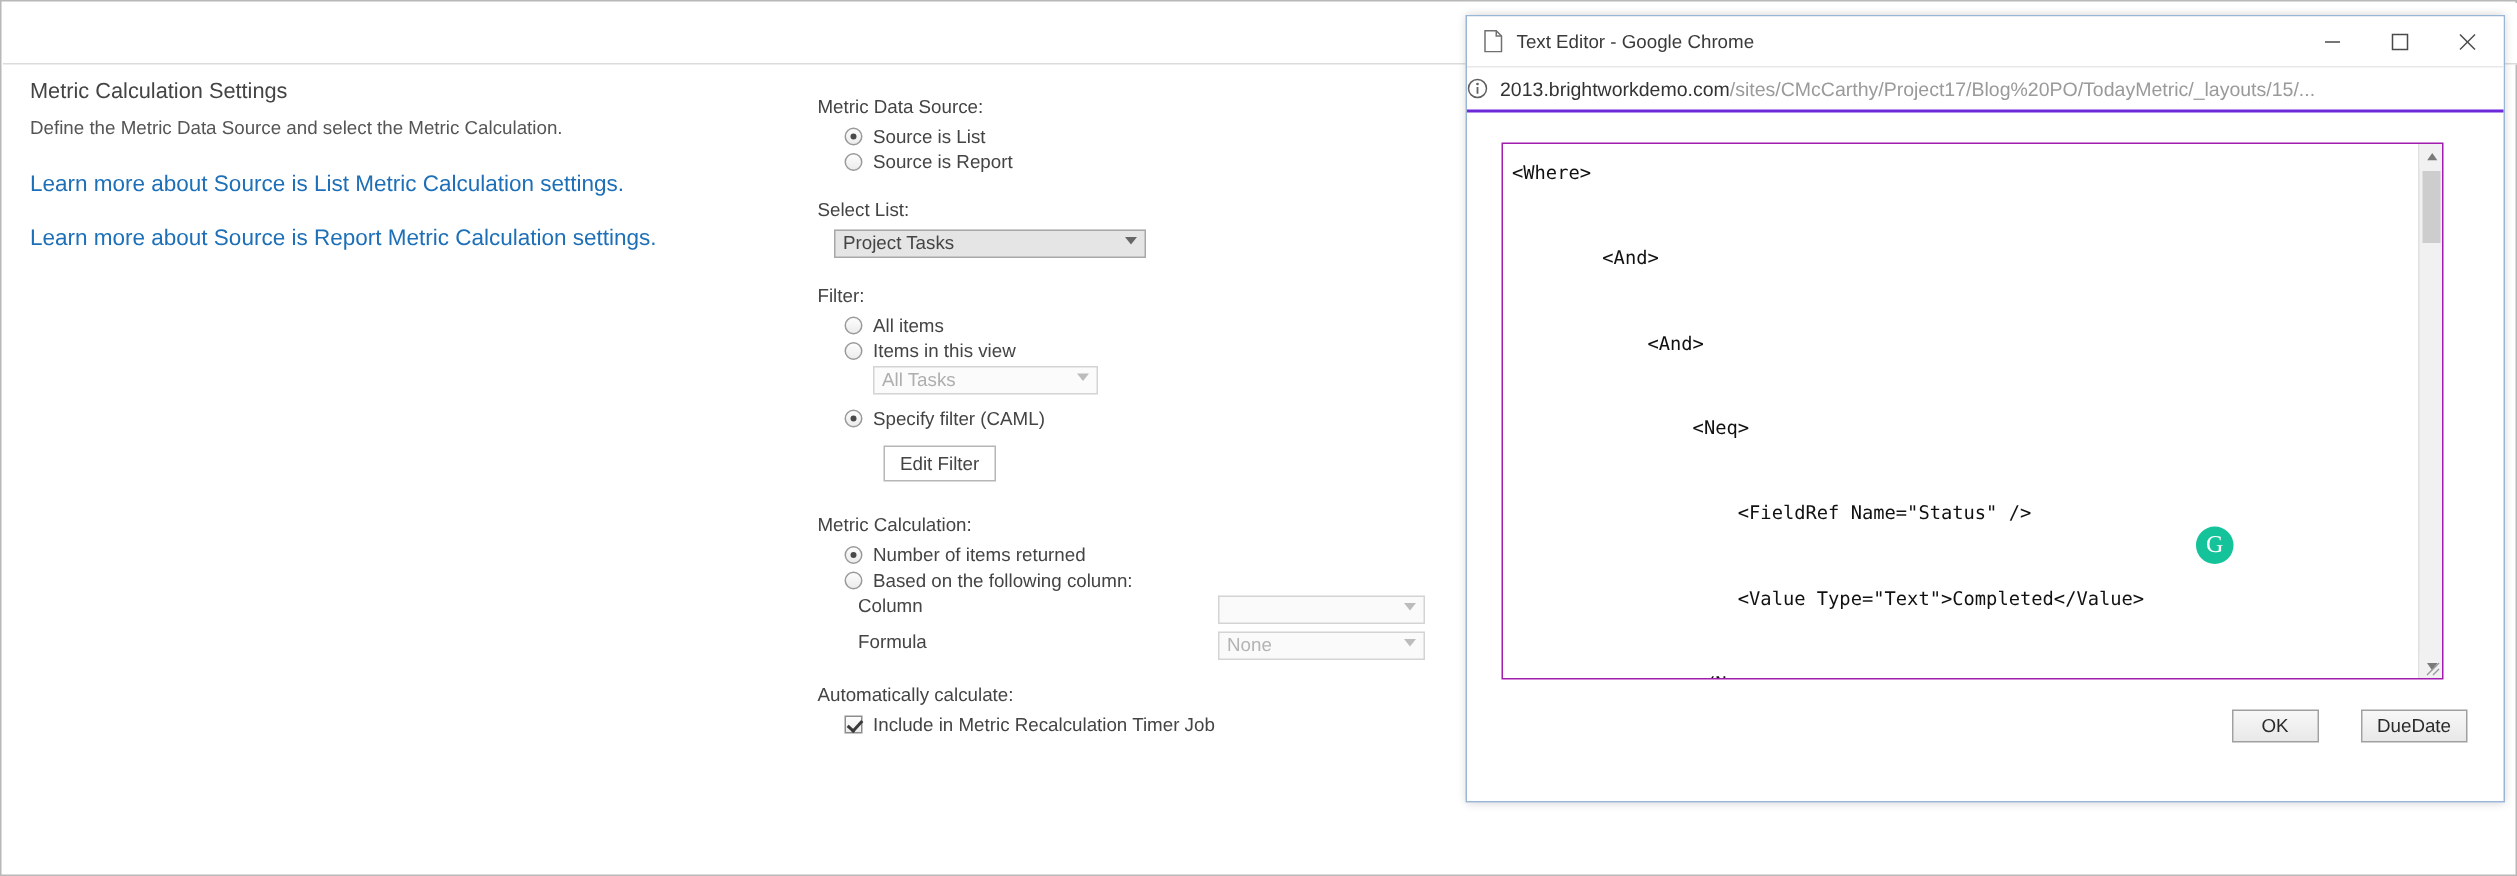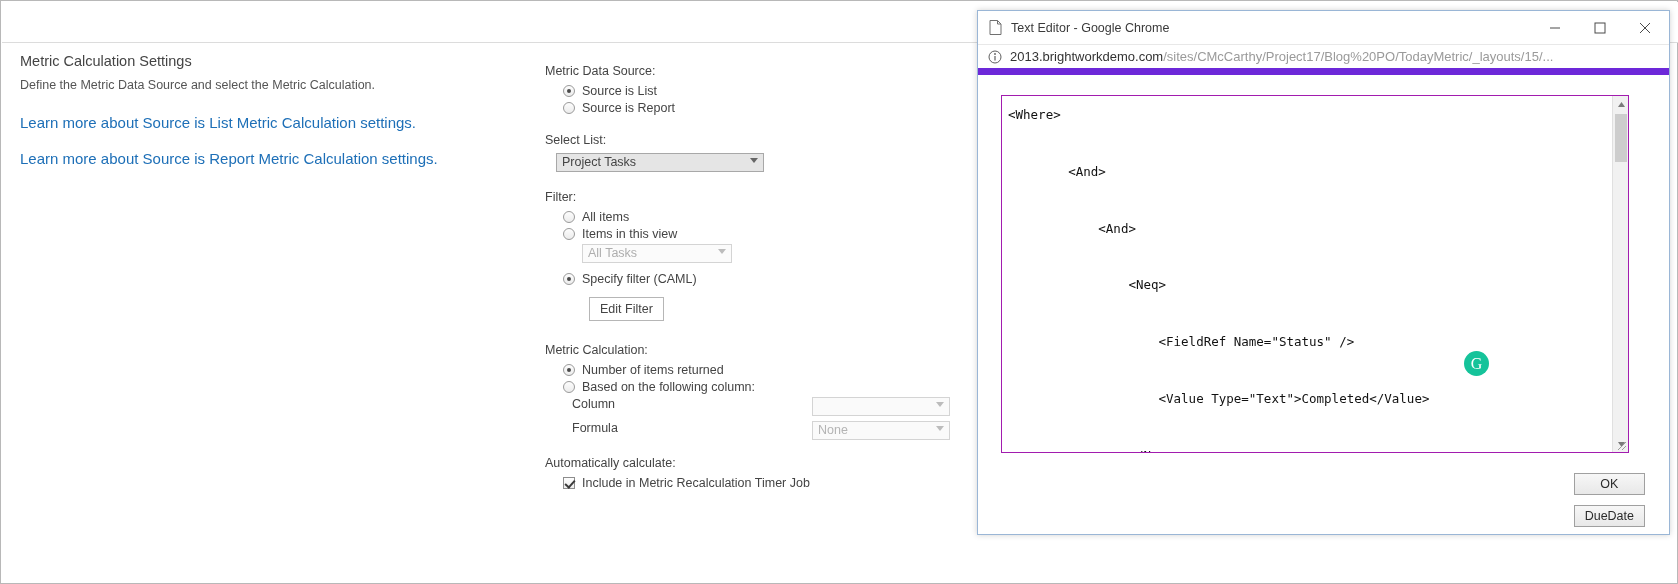--- a/index.html
+++ b/index.html
@@ -231,24 +231,24 @@
     display: flex; align-items: center; justify-content: center;
     cursor: pointer;
   }
   .winbtn svg { display: block; }
   #btn-min { right: 92px; }
   #btn-max { right: 47px; }
   #btn-close { right: 2px; }
 
   #chrome-urlbar {
     height: 30px;
-    border-bottom: 7px solid #6d28d9;
+    border-bottom: 2px solid #6d28d9;
     display: flex;
     align-items: center;
-    padding-left: 10px;
+    padding-left: 0;
     background: #ffffff;
   }
   #info-icon { margin-right: 8px; flex: 0 0 auto; }
   #url-text {
     font-size: 13px;
     color: #9a9a9a;
     white-space: nowrap;
     overflow: hidden;
   }
   #url-text .host { color: #333333; }
@@ -311,22 +311,21 @@
     font-size: 16px;
     font-family: "Liberation Serif", serif;
     cursor: pointer;
     z-index: 5;
   }
 
   #dialog-buttons {
     position: absolute;
     right: 24px; top: 462px;
     display: flex;
-    gap: 10px;
-    flex-direction: column;
+    gap: 28px;
   }
   .dlg-btn {
     min-width: 58px;
     height: 22px;
     line-height: 20px;
     text-align: center;
     font-size: 12.5px;
     color: #2b2b2b;
     border: 1px solid #a0a0a0;
     background: linear-gradient(#f7f7f7, #e8e8e8);

